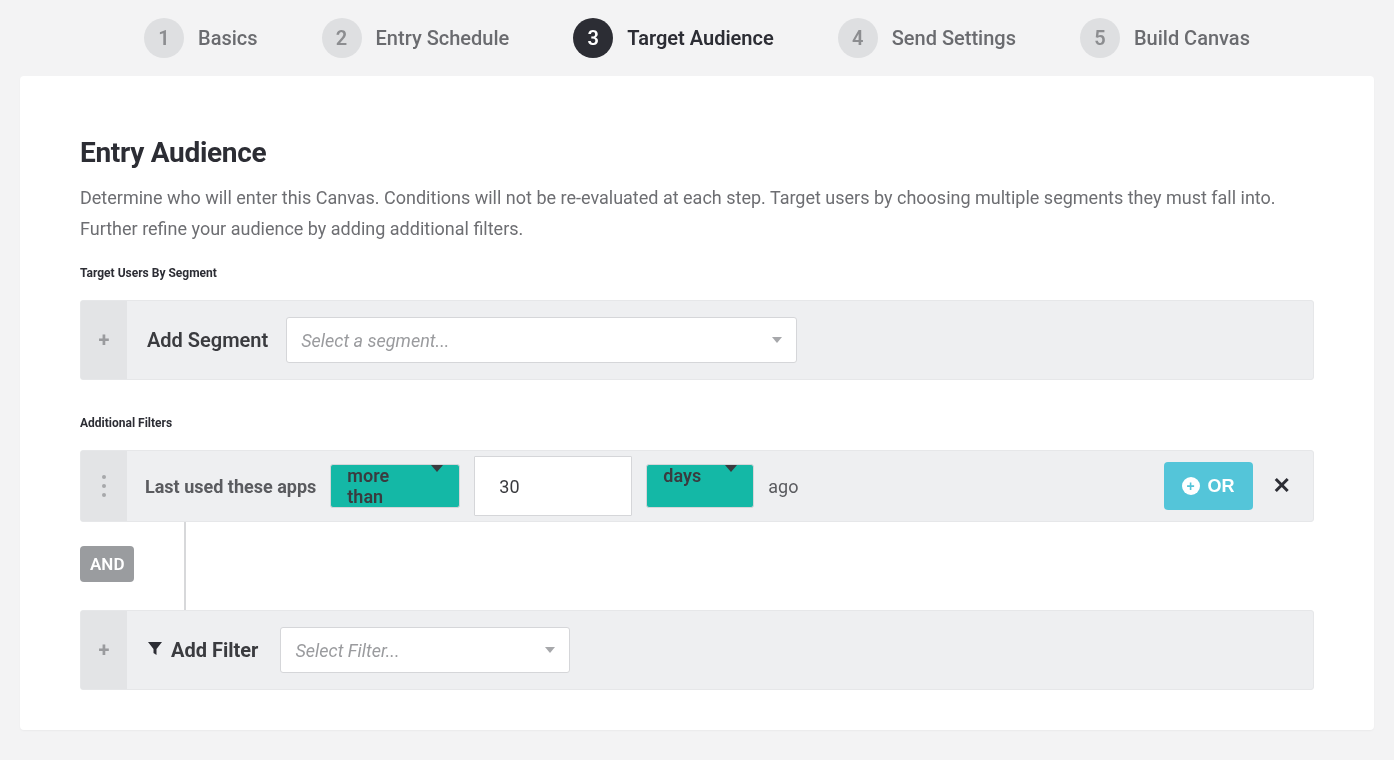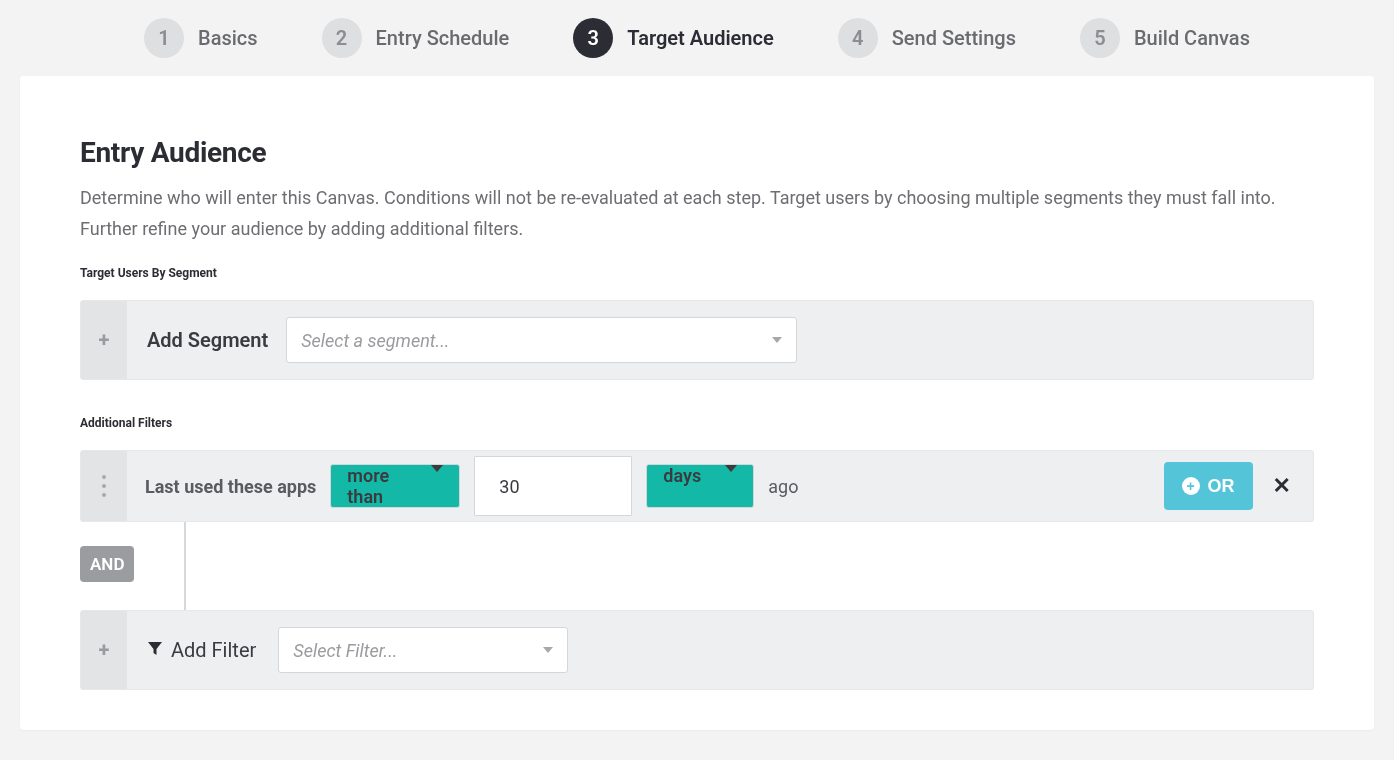--- a/index.html
+++ b/index.html
@@ -274,21 +274,21 @@
     height: 80px;
     position: relative;
     z-index: 1;
   }
   .add-filter-row .row-body { gap: 22px; }
   .filter-icon-label {
     display: flex;
     align-items: center;
     gap: 8px;
     font-size: 20px;
-    font-weight: 400;
+    font-weight: 700;
     color: #3a3b3f;
   }
   .funnel-icon {
     display: inline-block;
   }
 </style>
 </head>
 <body>
 
 <div class="stepper">

